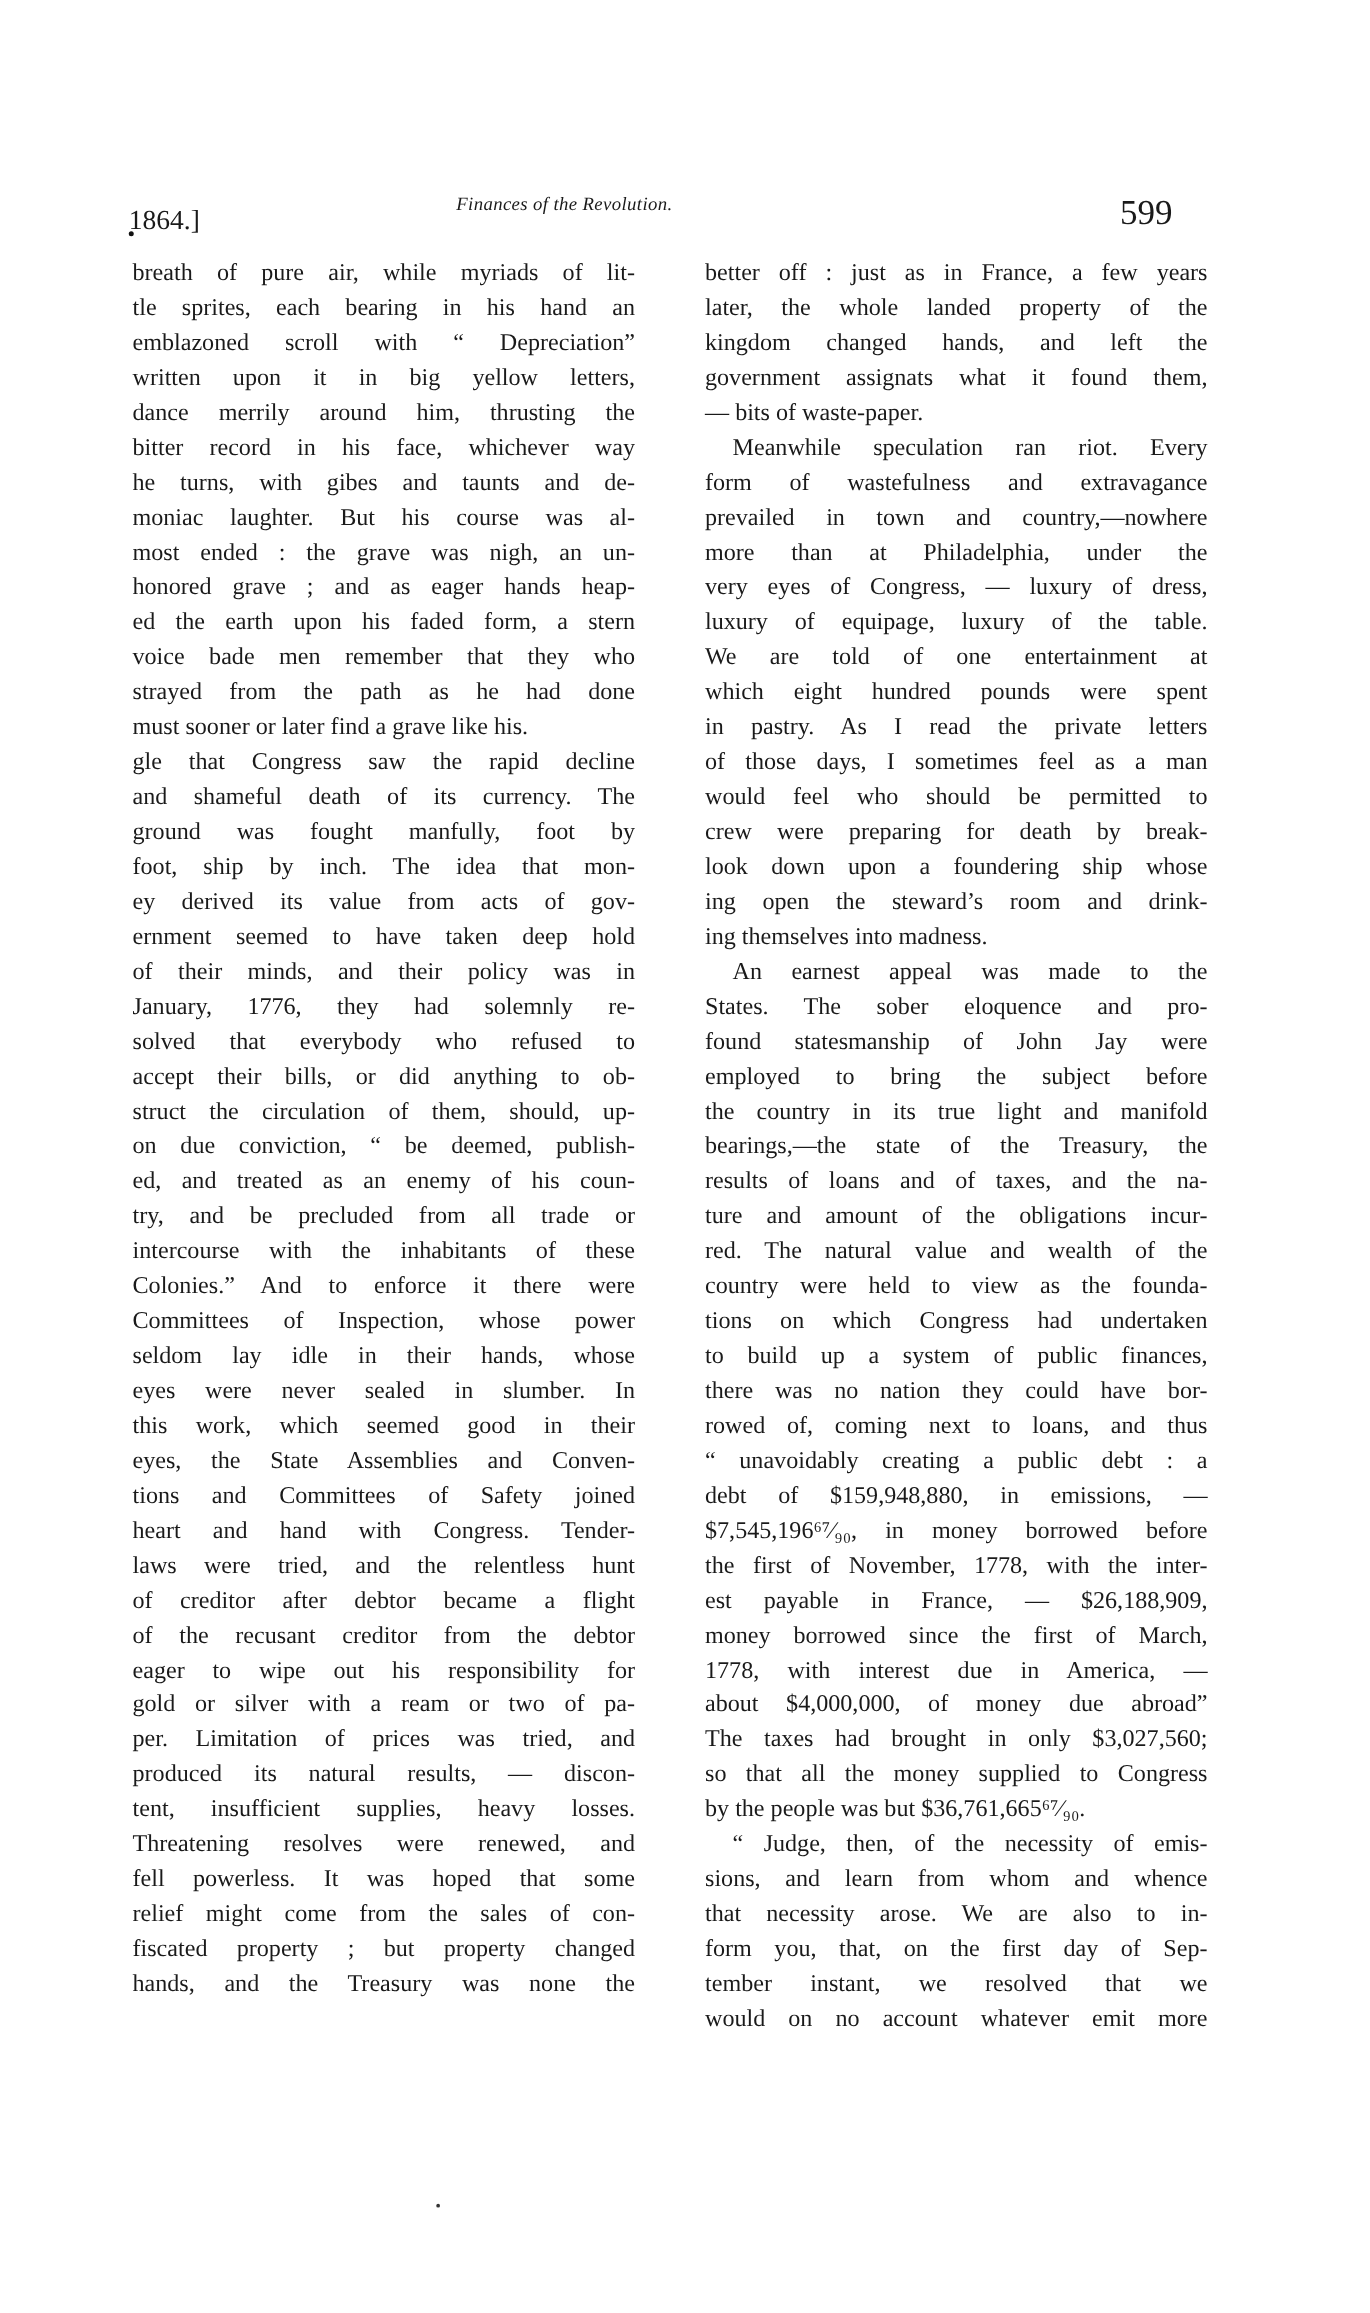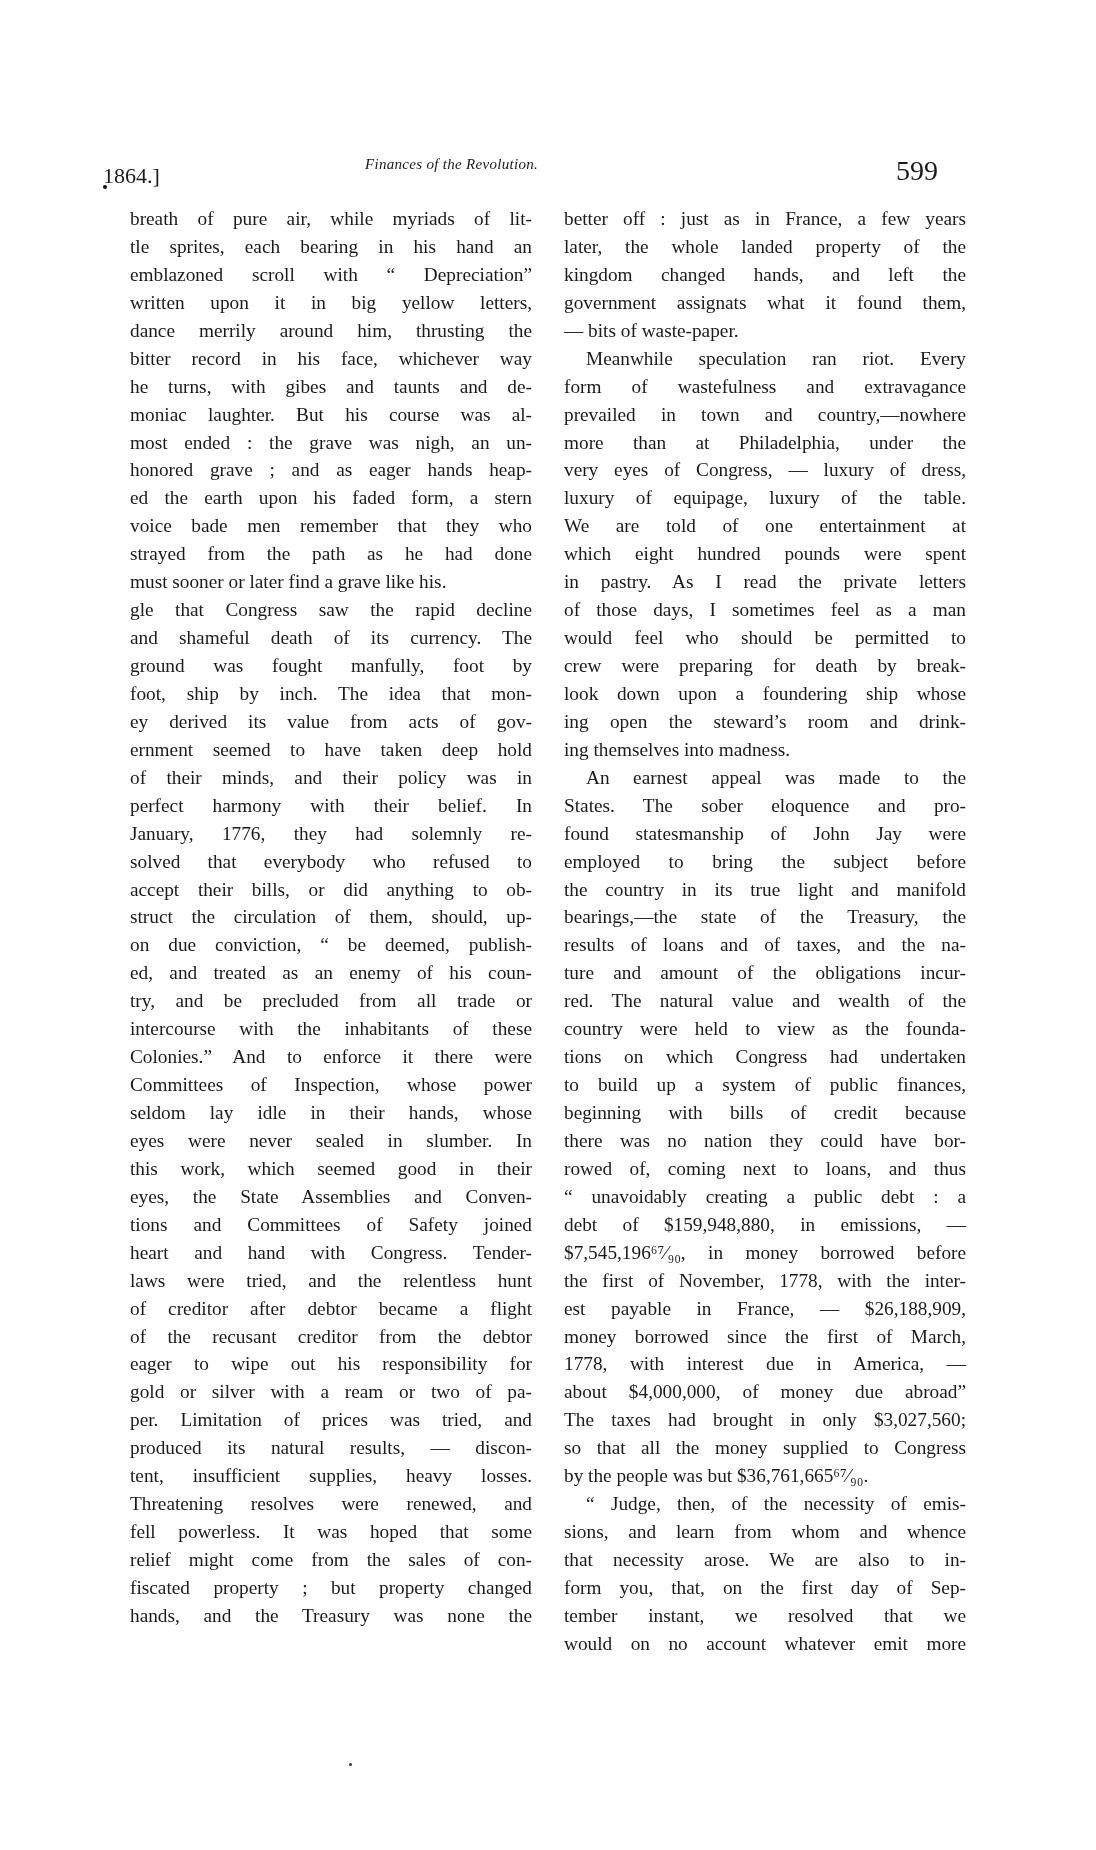--- a/index.html
+++ b/index.html
@@ -4,21 +4,21 @@
 <style>
   html, body { margin: 0; padding: 0; background: #ffffff; }
   body { width: 1096px; height: 1850px; position: relative; overflow: hidden;
          font-family: "Liberation Serif", "DejaVu Serif", serif; color: #1a1a1a; }
   .running-head { position: absolute; top: 155px; left: 103px; width: 835px; height: 32px; font-family: Liberation Serif, serif; }
   .rh-year { position: absolute; left: 0; top: 8px; font-size: 22px; }
   .rh-dot { position: absolute; left: 0; top: 30px; width: 4px; height: 4px; border-radius: 50%; background: #111; }
   .rh-title { position: absolute; left: 262px; top: 1px; font-size: 15px; font-style: italic; letter-spacing: 0.3px; }
   .rh-page { position: absolute; right: 0; top: 0; font-size: 28px; }
   .column { position: absolute; top: 205px; font-size: 19.3px; line-height: 27.95px; }
-  .col-left { left: 106px; width: 402px; margin-left: 24px; }
+  .col-left { left: 106px; width: 402px; }
   .col-right { left: 564px; width: 402px; }
   .line { display: block; white-space: nowrap; text-align: justify; text-align-last: justify; height: 27.95px; }
   .line.last { text-align-last: left; }
   .line.indent { padding-left: 22px; }
   .speck { position: absolute; width: 3px; height: 3px; background: #333; border-radius: 50%; }
 </style>
 </head>
 <body>
 
 <div class="running-head">
@@ -43,21 +43,20 @@
     <span class="line">voice bade men remember that they who</span>
     <span class="line">strayed from the path as he had done</span>
     <span class="line last">must sooner or later find a grave like his.</span>
     <span class="line">gle that Congress saw the rapid decline</span>
     <span class="line">and shameful death of its currency. The</span>
     <span class="line">ground was fought manfully, foot by</span>
     <span class="line">foot, ship by inch.  The idea that mon-</span>
     <span class="line">ey derived its value from acts of gov-</span>
     <span class="line">ernment seemed to have taken deep hold</span>
     <span class="line">of their minds, and their policy was in</span>
-    <span class="line">perfect harmony with their belief.  In</span>
     <span class="line">January, 1776, they had solemnly re-</span>
     <span class="line">solved that everybody who refused to</span>
     <span class="line">accept their bills, or did anything to ob-</span>
     <span class="line">struct the circulation of them, should, up-</span>
     <span class="line">on due conviction, “ be deemed, publish-</span>
     <span class="line">ed, and treated as an enemy of his coun-</span>
     <span class="line">try, and be precluded from all trade or</span>
     <span class="line">intercourse with the inhabitants of these</span>
     <span class="line">Colonies.”  And to enforce it there were</span>
     <span class="line">Committees of Inspection, whose power</span>
@@ -107,21 +106,20 @@
     <span class="line">found statesmanship of John Jay were</span>
     <span class="line">employed to bring the subject before</span>
     <span class="line">the country in its true light and manifold</span>
     <span class="line">bearings,—the state of the Treasury, the</span>
     <span class="line">results of loans and of taxes, and the na-</span>
     <span class="line">ture and amount of the obligations incur-</span>
     <span class="line">red.  The natural value and wealth of the</span>
     <span class="line">country were held to view as the founda-</span>
     <span class="line">tions on which Congress had undertaken</span>
     <span class="line">to build up a system of public finances,</span>
-    <span class="line">beginning with bills of credit because</span>
     <span class="line">there was no nation they could have bor-</span>
     <span class="line">rowed of, coming next to loans, and thus</span>
     <span class="line">“ unavoidably creating a public debt : a</span>
     <span class="line">debt of $159,948,880, in emissions, —</span>
     <span class="line">$7,545,196⁶⁷⁄₉₀, in money borrowed before</span>
     <span class="line">the first of November, 1778, with the inter-</span>
     <span class="line">est payable in France, — $26,188,909,</span>
     <span class="line">money borrowed since the first of March,</span>
     <span class="line">1778, with interest due in America, —</span>
     <span class="line">about $4,000,000, of money due abroad”</span>

